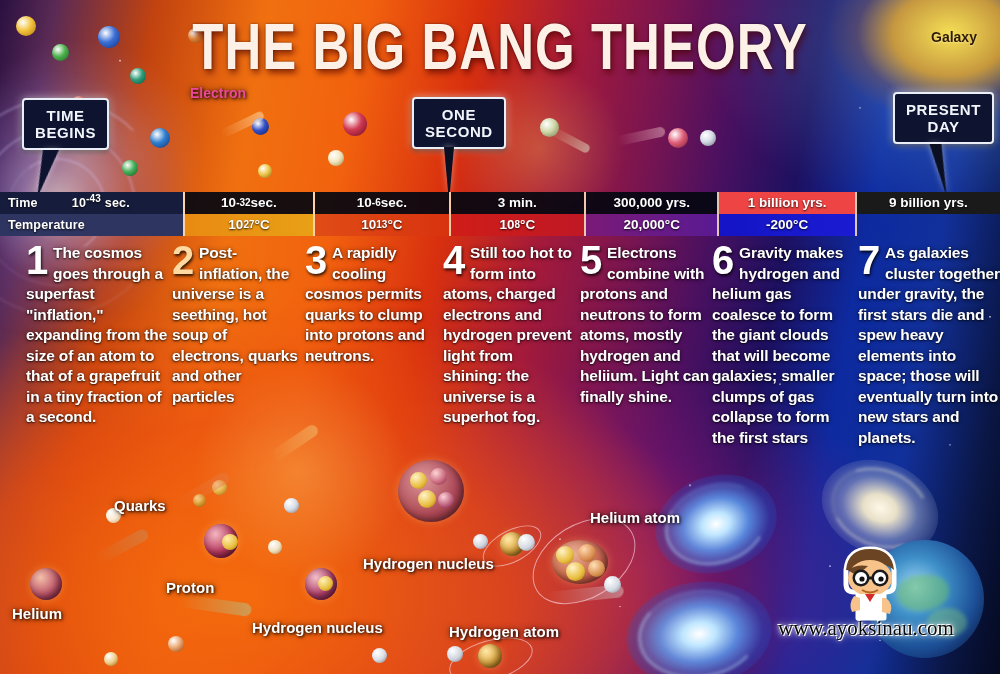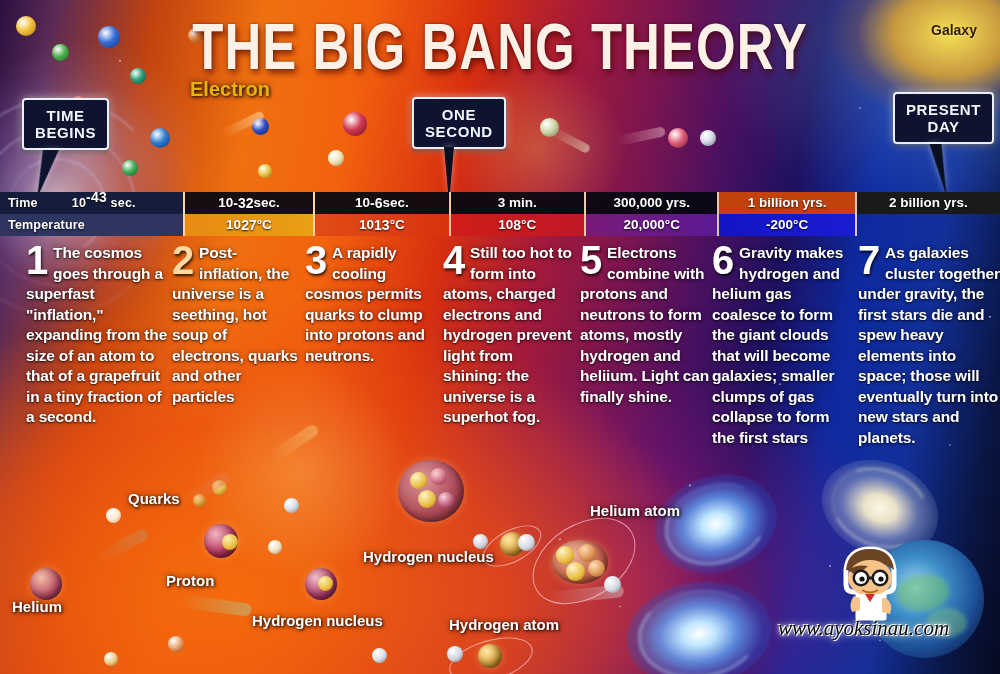--- a/index.html
+++ b/index.html
@@ -172,24 +172,24 @@
   .tl-time{background:rgba(4,6,16,.92);}
   .tl-label{justify-content:flex-start;padding-left:8px;font-size:12.5px;letter-spacing:.2px;}
   .tl-col.c0 .tl-time{background:#161c3c;}
   .tl-col.c0 .tl-temp{background:#2e3560;}
   .tl-col.c0 .tl-time .val{margin-left:34px;}
   .tl-col.c1 .tl-temp{background:linear-gradient(90deg,#e98a12,#e8a016);}
   .tl-col.c2 .tl-temp{background:linear-gradient(90deg,#e04c16,#d8330f);}
   .tl-col.c3 .tl-temp{background:linear-gradient(90deg,#cf1d18,#c01826);}
   .tl-col.c4 .tl-temp{background:linear-gradient(90deg,#7a1a78,#5a1a92);}
   .tl-col.c5 .tl-temp{background:linear-gradient(90deg,#1414c6,#1b1bd2);}
-  .tl-col.c5 .tl-time{background:#c2410c;text-align:right;}
+  .tl-col.c5 .tl-time{background:#ef4444;text-align:right;}
   .tl-col.c6 .tl-temp{background:linear-gradient(90deg,#8e8e8e,#9a9a9a);}
   .tl-col.c6 .tl-time{background:#1a1a1a;}
-  sup{font-size:14px;vertical-align:super;line-height:0;}
+  sup{font-size:10px;vertical-align:super;line-height:0;}
 
   
   #steps{position:absolute;left:0;top:243px;width:1000px;height:240px;}
   .step{
     position:absolute;top:0;
     color:#fff;
     font-size:15.5px;
     line-height:20.5px;
     font-weight:bold;
     letter-spacing:-.15px;
@@ -237,24 +237,25 @@
   #step-7{left:858px;width:142px;}
   #step-7 .panel{height:230px;background:linear-gradient(180deg,rgba(3,3,8,.90),rgba(4,4,10,.72));}
   #step-7 .num{color:#ffffff;}
 
   
   .plabel{
     position:absolute;
     color:#ffffff;font-weight:bold;font-size:15px;
     text-shadow:1px 1px 3px rgba(0,0,0,.9), 0 0 6px rgba(0,0,0,.6);
     white-space:nowrap;
-  }
-  #lbl-electron{left:190px;top:78px;font-size:20px;color:#eab308;}
+    margin-top:7px;
+  }
+  #lbl-electron{left:190px;top:78px;font-size:14px;color:#ec4899;}
   #lbl-galaxy{left:931px;top:22px;font-size:14px;color:#2c1a05;text-shadow:0 1px 2px rgba(255,230,150,.8);}
-  #lbl-quarks{left:128px;top:490px;}
+  #lbl-quarks{left:114px;top:490px;}
   #lbl-neutron{left:12px;top:598px;}
   #lbl-proton{left:166px;top:572px;}
   #lbl-hnuc1{left:363px;top:548px;}
   #lbl-hnuc2{left:252px;top:612px;}
   #lbl-helium{left:558px;top:502px;padding-left:32px;}
   #lbl-hatom{left:449px;top:616px;}
 
   
   .particle{position:absolute;border-radius:50%;}
   .p-streak{
@@ -266,21 +267,21 @@
     position:absolute;border-radius:50%;
     box-shadow:inset -3px -3px 7px rgba(0,0,0,.45), 0 0 8px rgba(255,200,120,.35);
   }
   .quark{position:absolute;border-radius:50%;}
   .orbit{
     position:absolute;border:1.6px solid rgba(255,225,240,.60);
     border-radius:50%;
   }
 
   
-  #watermark{position:absolute;left:778px;top:540px;width:180px;height:110px;font-style:italic;}
+  #watermark{position:absolute;left:778px;top:540px;width:180px;height:110px;}
   #wm-url{
     position:absolute;left:0;top:76px;
     font-family:"Liberation Serif", serif;
     font-size:21px;color:#0a0a0a;font-weight:normal;
     text-shadow:0 0 4px #fff,0 0 9px #fff,1px 1px 0 #fff,-1px -1px 0 #fff;
     white-space:nowrap;
   }
   #wm-mascot{position:absolute;left:54px;top:0;width:76px;height:84px;}
 </style>
 </head>
@@ -427,21 +428,21 @@
       <div class="tl-time">
           <span>1 billion yrs.</span>
         </div>
       <div class="tl-temp">
           <span>-200°C</span>
         </div>
     </div>
 
     <div class="tl-col c6" style="width:145px;">
       <div class="tl-time">
-          <span>2 billion yrs.</span>
+          <span>9 billion yrs.</span>
         </div>
     </div>
   </div>
 
   <div id="steps">
 
     <div class="step" id="step-1">
       <div class="panel"></div>
       <span class="num">1</span>
       <span class="body">The cosmos goes through a superfast "inflation," expanding from the size of an atom to that of a grapefruit in a tiny fraction of a second.</span>

